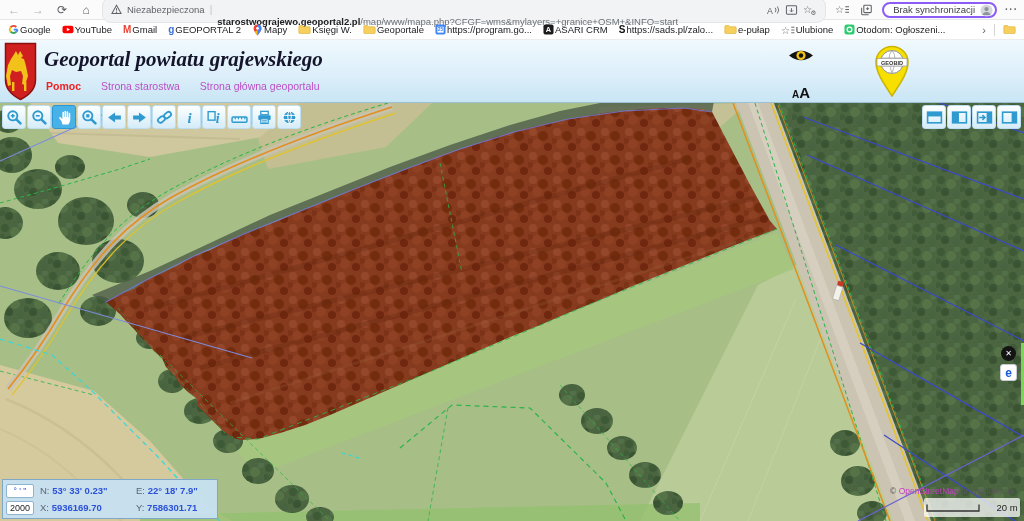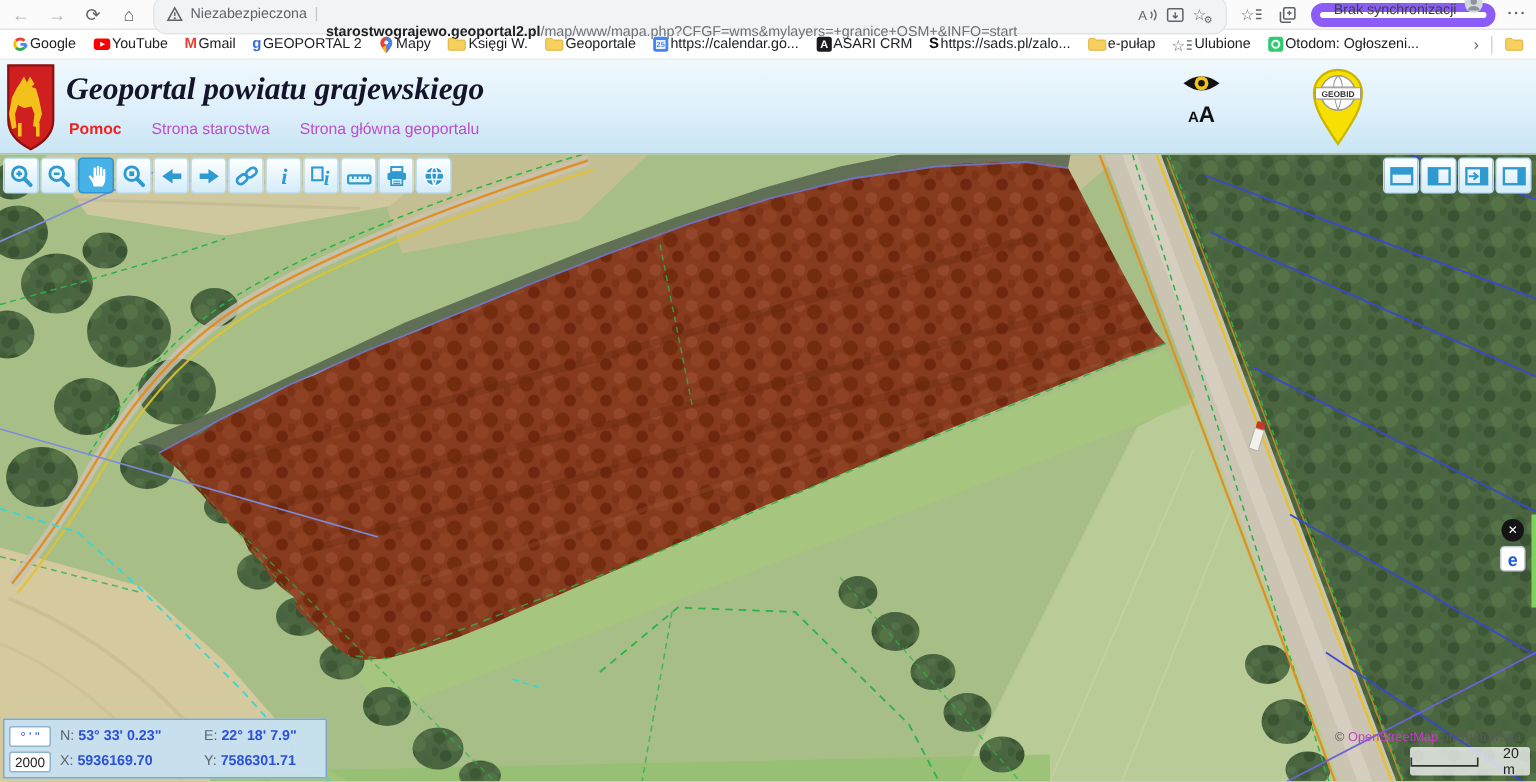--- a/index.html
+++ b/index.html
@@ -10,41 +10,41 @@
   .topbar { height:20px; background:#fbfbfb; border-bottom:1px solid #e6e6e6; display:flex; align-items:center; padding:0 6px; gap:8px; }
   .navic { width:16px; height:16px; display:flex; align-items:center; justify-content:center; color:#5f6368; font-size:12px; }
   .navic.dim { color:#b0b3b8; }
   .addrpill { flex:1 1 auto; height:16px; background:#f1f3f4; border:1px solid #e3e6e8; border-radius:9px; display:flex; align-items:center; padding:12px 8px; gap:5px; min-width:0; }
   .sec-label { color:#5f6368; font-size:9.5px; white-space:nowrap; }
   .addr-div { color:#c0c4c8; font-size:10px; }
   .url { font-size:9.5px; white-space:nowrap; overflow:hidden; flex:1 1 auto; min-width:0;margin-top:23px; }
   .url .host { color:#202124; font-weight:bold; }
   .url .path { color:#6b7177; }
   .pill-ic { color:#5f6368; flex:0 0 auto; display:flex; align-items:center; }
-  .profile { height:16px; border:6px solid #8b5cf6; border-radius:9px; background:#fff; display:flex; align-items:flex-end; gap:5px; padding:0 2px 0 9px; font-size:9.5px; color:#3c4043; white-space:nowrap; }
+  .profile { height:16px; border:2px solid #8b5cf6; border-radius:9px; background:#fff; display:flex; align-items:flex-start; gap:5px; padding:0 2px 0 9px; font-size:9.5px; color:#3c4043; white-space:nowrap; }
   .dots { color:#5f6368; font-size:10px; letter-spacing:1px; font-weight:bold; }
 
   
   .bookbar { height:20px; background:#fff; border-bottom:1px solid #ececec; display:flex; align-items:center; padding:0 8px; gap:11px; font-size:9.5px; color:#202124; white-space:nowrap; overflow:hidden; }
   .bm { display:flex; align-items:center; gap:1px; flex:0 0 auto; }
   .bm svg, .bm .fvt { flex:0 0 auto; }
   .fvt { font-weight:bold; font-size:10px; line-height:10px; }
   .bm-right { margin-left:auto; display:flex; align-items:center; gap:8px; flex:0 0 auto; }
   .vdiv { width:1px; height:12px; background:#d5d5d5; }
   .chev { color:#5f6368; font-size:11px; }
 
   
   .geoheader { position:relative; height:63px; background:linear-gradient(180deg,#f0f9fe 0%,#ddeffa 55%,#c9e5f4 100%); border-bottom:1px solid #9cc0d6; }
   .crest { position:absolute; left:4px; top:2px; }
   .gh-title { position:absolute; left:44px; top:7px; font-family:"Liberation Serif",serif; font-style:italic; font-weight:bold; font-size:21px; color:#14142a; }
   .gh-links { position:absolute; left:46px; top:40px; display:flex; gap:20px; font-size:10.5px; }
   .lnk-help { color:#ee2222; font-weight:bold; }
   .lnk-mag { color:#bb4fc6; }
   .gh-eye { position:absolute; left:786px; top:7px; text-align:center; width:30px; }
-  .gh-aa { font-weight:bold; color:#111; line-height:14px; margin-top:1px; }
+  .gh-aa { font-weight:bold; color:#111; line-height:14px; margin-top:18px; }
   .gh-aa .a1 { font-size:10px; } .gh-aa .a2 { font-size:15px; }
   .gh-logo { position:absolute; left:872px; top:4px; }
   .gh-credit { position:absolute; left:916px; top:11px; width:106px; font-size:8px; color:#333; line-height:1.55; }
   .gh-credit .mag { color:#c43fc4; }
 
   
   .map { position:relative; height:418px; overflow:hidden; background:#a7bf86; }
   .mapsvg { position:absolute; left:0; top:0; }
 
   .gp-toolbar { position:absolute; top:2px; display:flex; }
@@ -52,21 +52,21 @@
   .tbtn { width:24px; height:24px; margin-right:1px; border:1px solid #bedff1; border-radius:3px; background:linear-gradient(180deg,#fdffff,#d5ecf9); display:flex; align-items:center; justify-content:center; cursor:pointer; }
   .tbtn.active { background:#47b2e8; border-color:#2e96d2; }
 
   .coords-panel { position:absolute; left:2px; bottom:2px; background:rgba(199,226,243,.93); border:1px solid #7fa8c8; padding:2px 5px 2px 3px; display:grid; grid-template-columns:30px 92px 76px; grid-auto-rows:17px; column-gap:4px; align-items:center; font-size:9.5px; }
   .cbox { width:28px; height:14px; background:#fff; border:1px solid #8fb4d0; border-radius:2px; color:#2b50d8; font-size:8.5px; text-align:center; line-height:12px; }
   .clabel { color:#5a6570; }
   .cval { color:#2b50d8; font-weight:bold; }
 
   .attribution { position:absolute; right:10px; bottom:25px; font-size:8.5px; color:#5a5a5a; }
   .attribution .oslink { color:#c43fc4; }
-  .scalebar { position:absolute; right:4px; bottom:4px; width:80px; height:19px; background:rgba(255,255,255,.75); border-radius:2px; display:flex; align-items:center; justify-content:center; gap:16px; font-size:9.5px; color:#222; }
+  .scalebar { position:absolute; right:4px; bottom:4px; width:96px; height:19px; background:rgba(255,255,255,.75); border-radius:2px; display:flex; align-items:center; justify-content:center; gap:16px; font-size:9.5px; color:#222; }
 
   .float-close { position:absolute; right:8px; top:243px; width:15px; height:15px; border-radius:50%; background:#141414; color:#fff; font-size:8px; display:flex; align-items:center; justify-content:center; cursor:pointer; }
   .float-e { position:absolute; right:7px; top:261px; width:17px; height:17px; background:#fff; border:1px solid #c8cdd2; border-radius:3px; color:#1a5ad8; font-weight:bold; font-size:12px; display:flex; align-items:center; justify-content:center; cursor:pointer; }
   .green-sliver { position:absolute; right:0; top:240px; width:3px; height:62px; background:#84de5f; opacity:.9; }
 </style>
 </head>
 <body>
 
 <div class="screen">
 
@@ -179,21 +179,21 @@
           <path d="M.8 2.6 q0-1 1-1 h3 l1 1.1 h5.4 q1 0 1 1 v4.8 q0 1-1 1 H1.8 q-1 0-1-1 Z" fill="#f6cf5c" stroke="#dcae34" stroke-width=".6"></path>
         </svg>
       <span>Geoportale</span>
     </div>
     <div class="bm">
       <svg width="11" height="11" viewBox="0 0 12 12">
           <rect x=".5" y=".5" width="11" height="11" rx="2" fill="#4285f4"></rect>
           <rect x="2.6" y="3" width="6.8" height="6.4" fill="#fff"></rect>
           <text x="6" y="8" font-size="5.5" font-weight="bold" fill="#4285f4" text-anchor="middle">25</text>
         </svg>
-      <span>https://calendar.go...</span>
+      <span>https://program.go...</span>
     </div>
     <div class="bm">
       <svg width="11" height="11" viewBox="0 0 12 12">
           <rect x=".5" y=".5" width="11" height="11" rx="2" fill="#1c1c1e"></rect>
           <text x="6" y="9" font-size="8" font-weight="bold" fill="#fff" text-anchor="middle">A</text>
         </svg>
       <span>ASARI CRM</span>
     </div>
     <div class="bm">
       <span class="fvt" style="color:#111">S</span>

